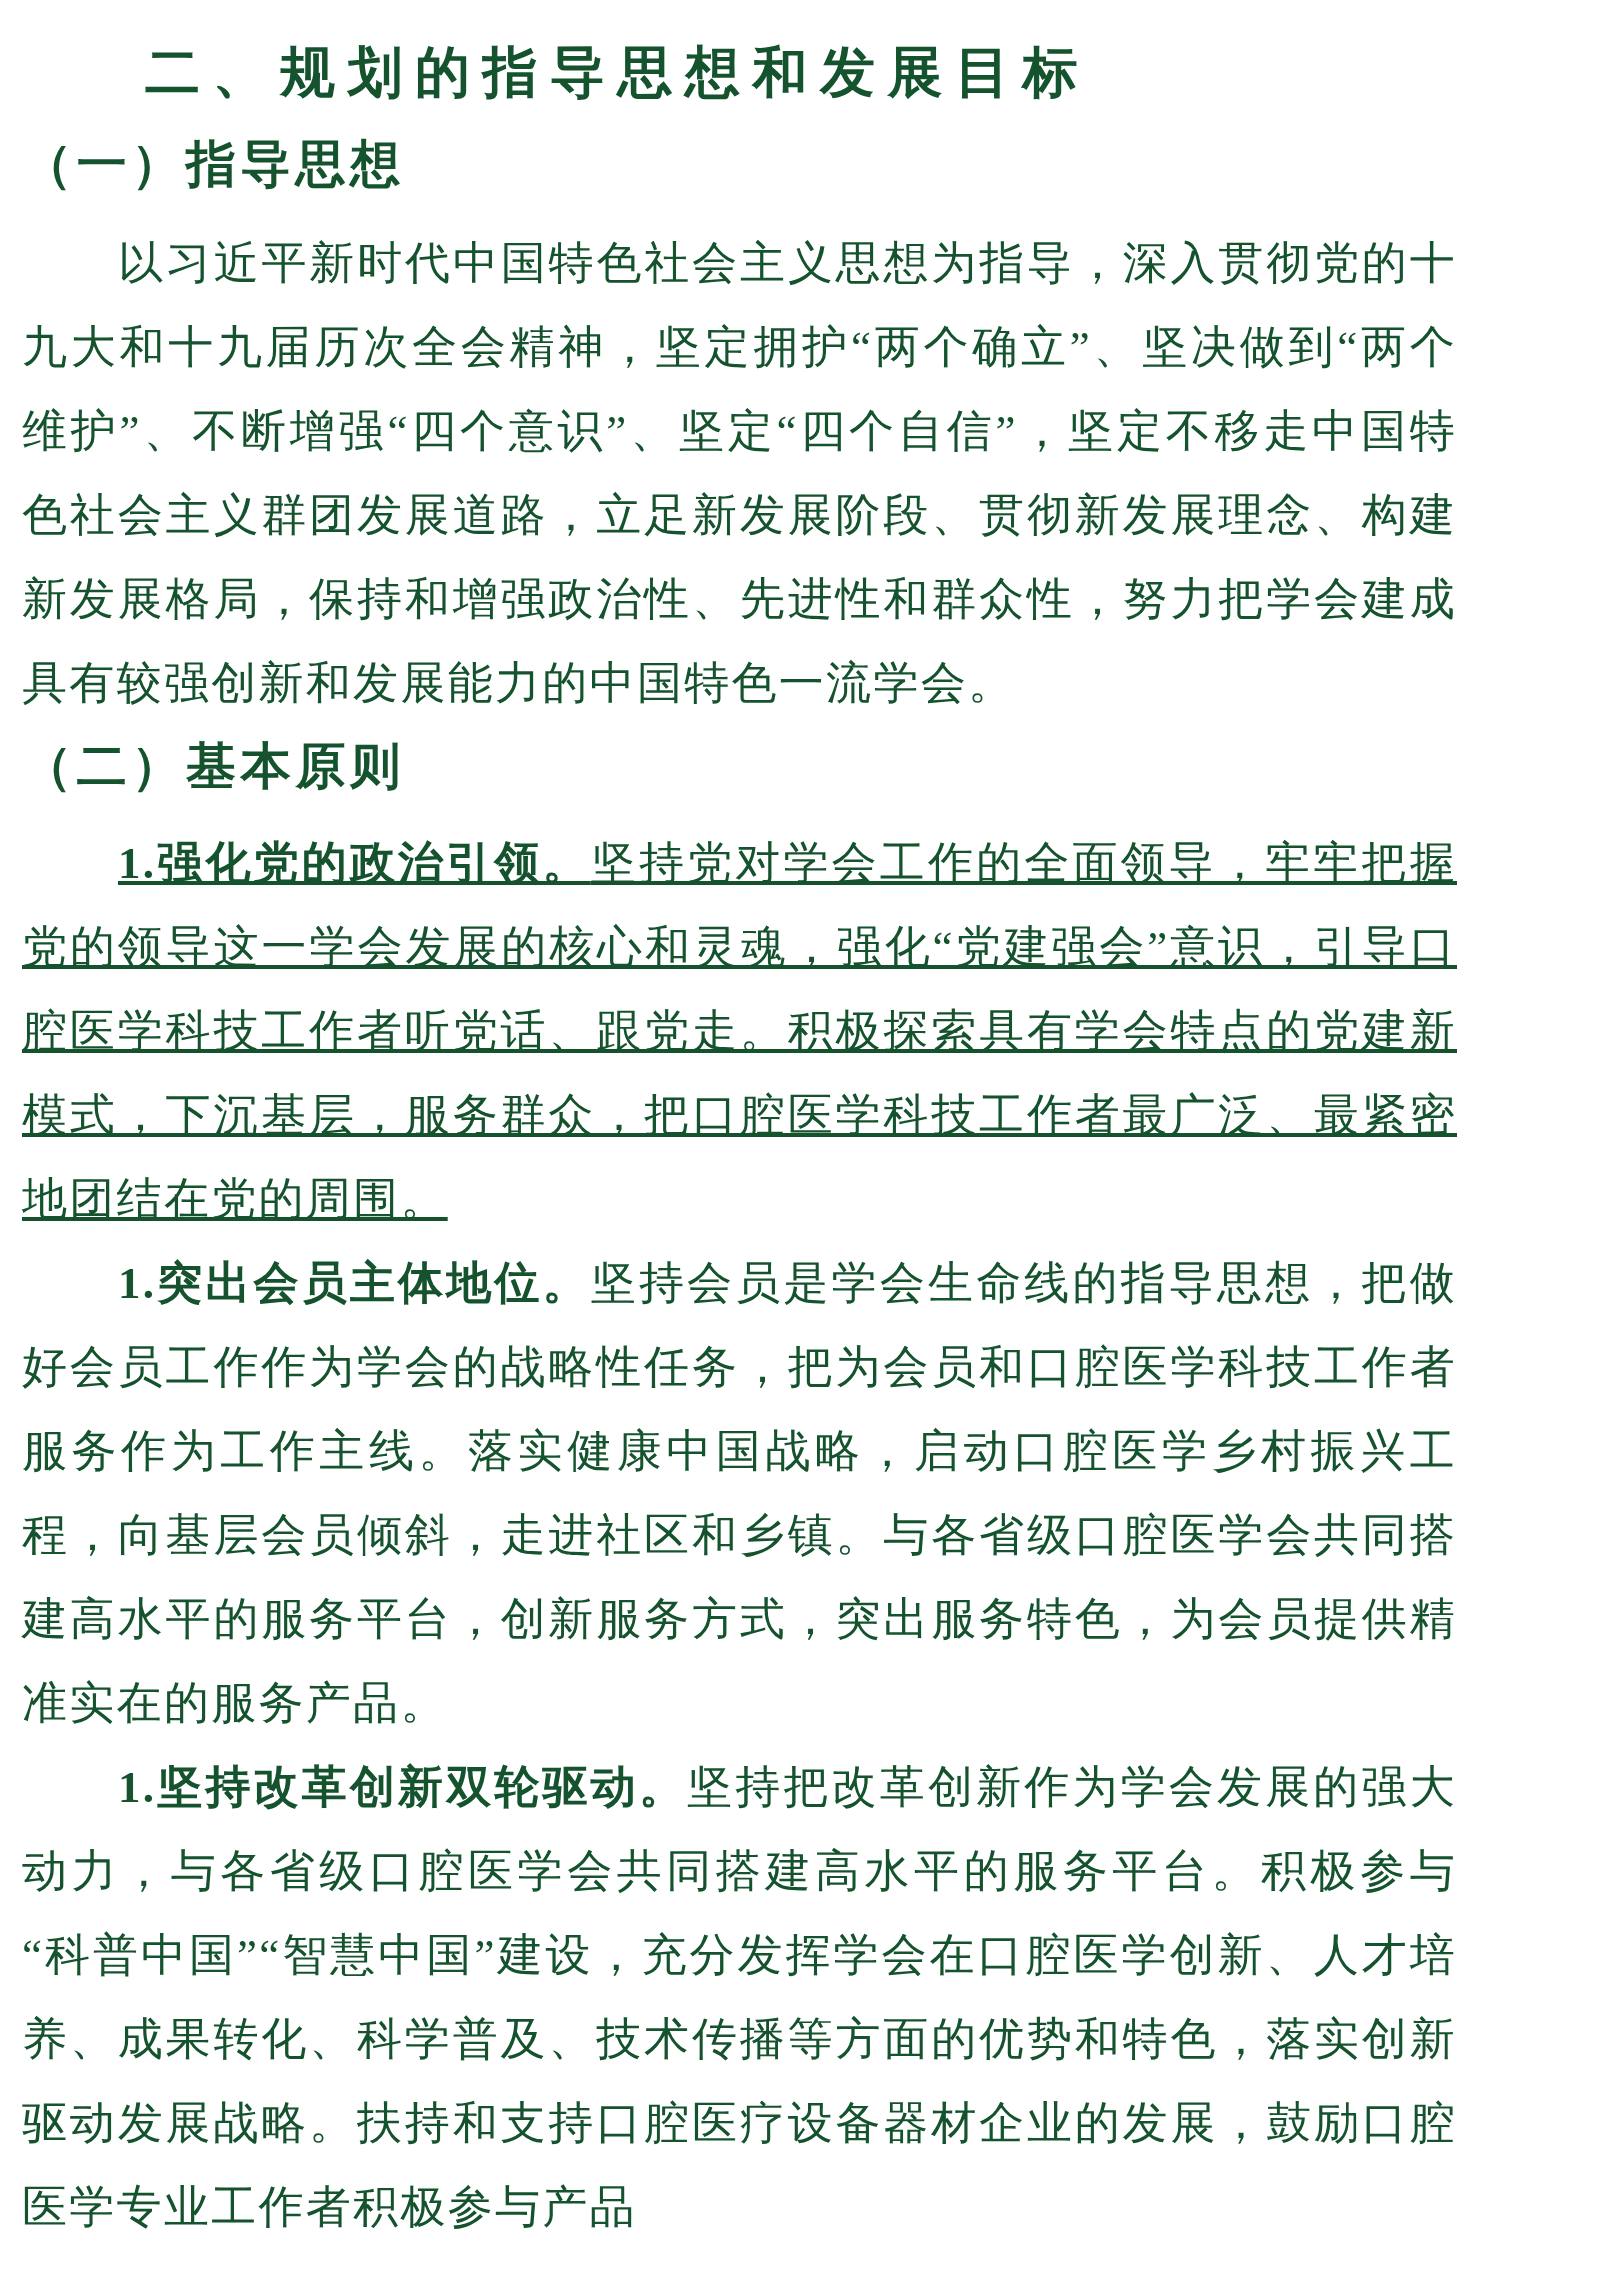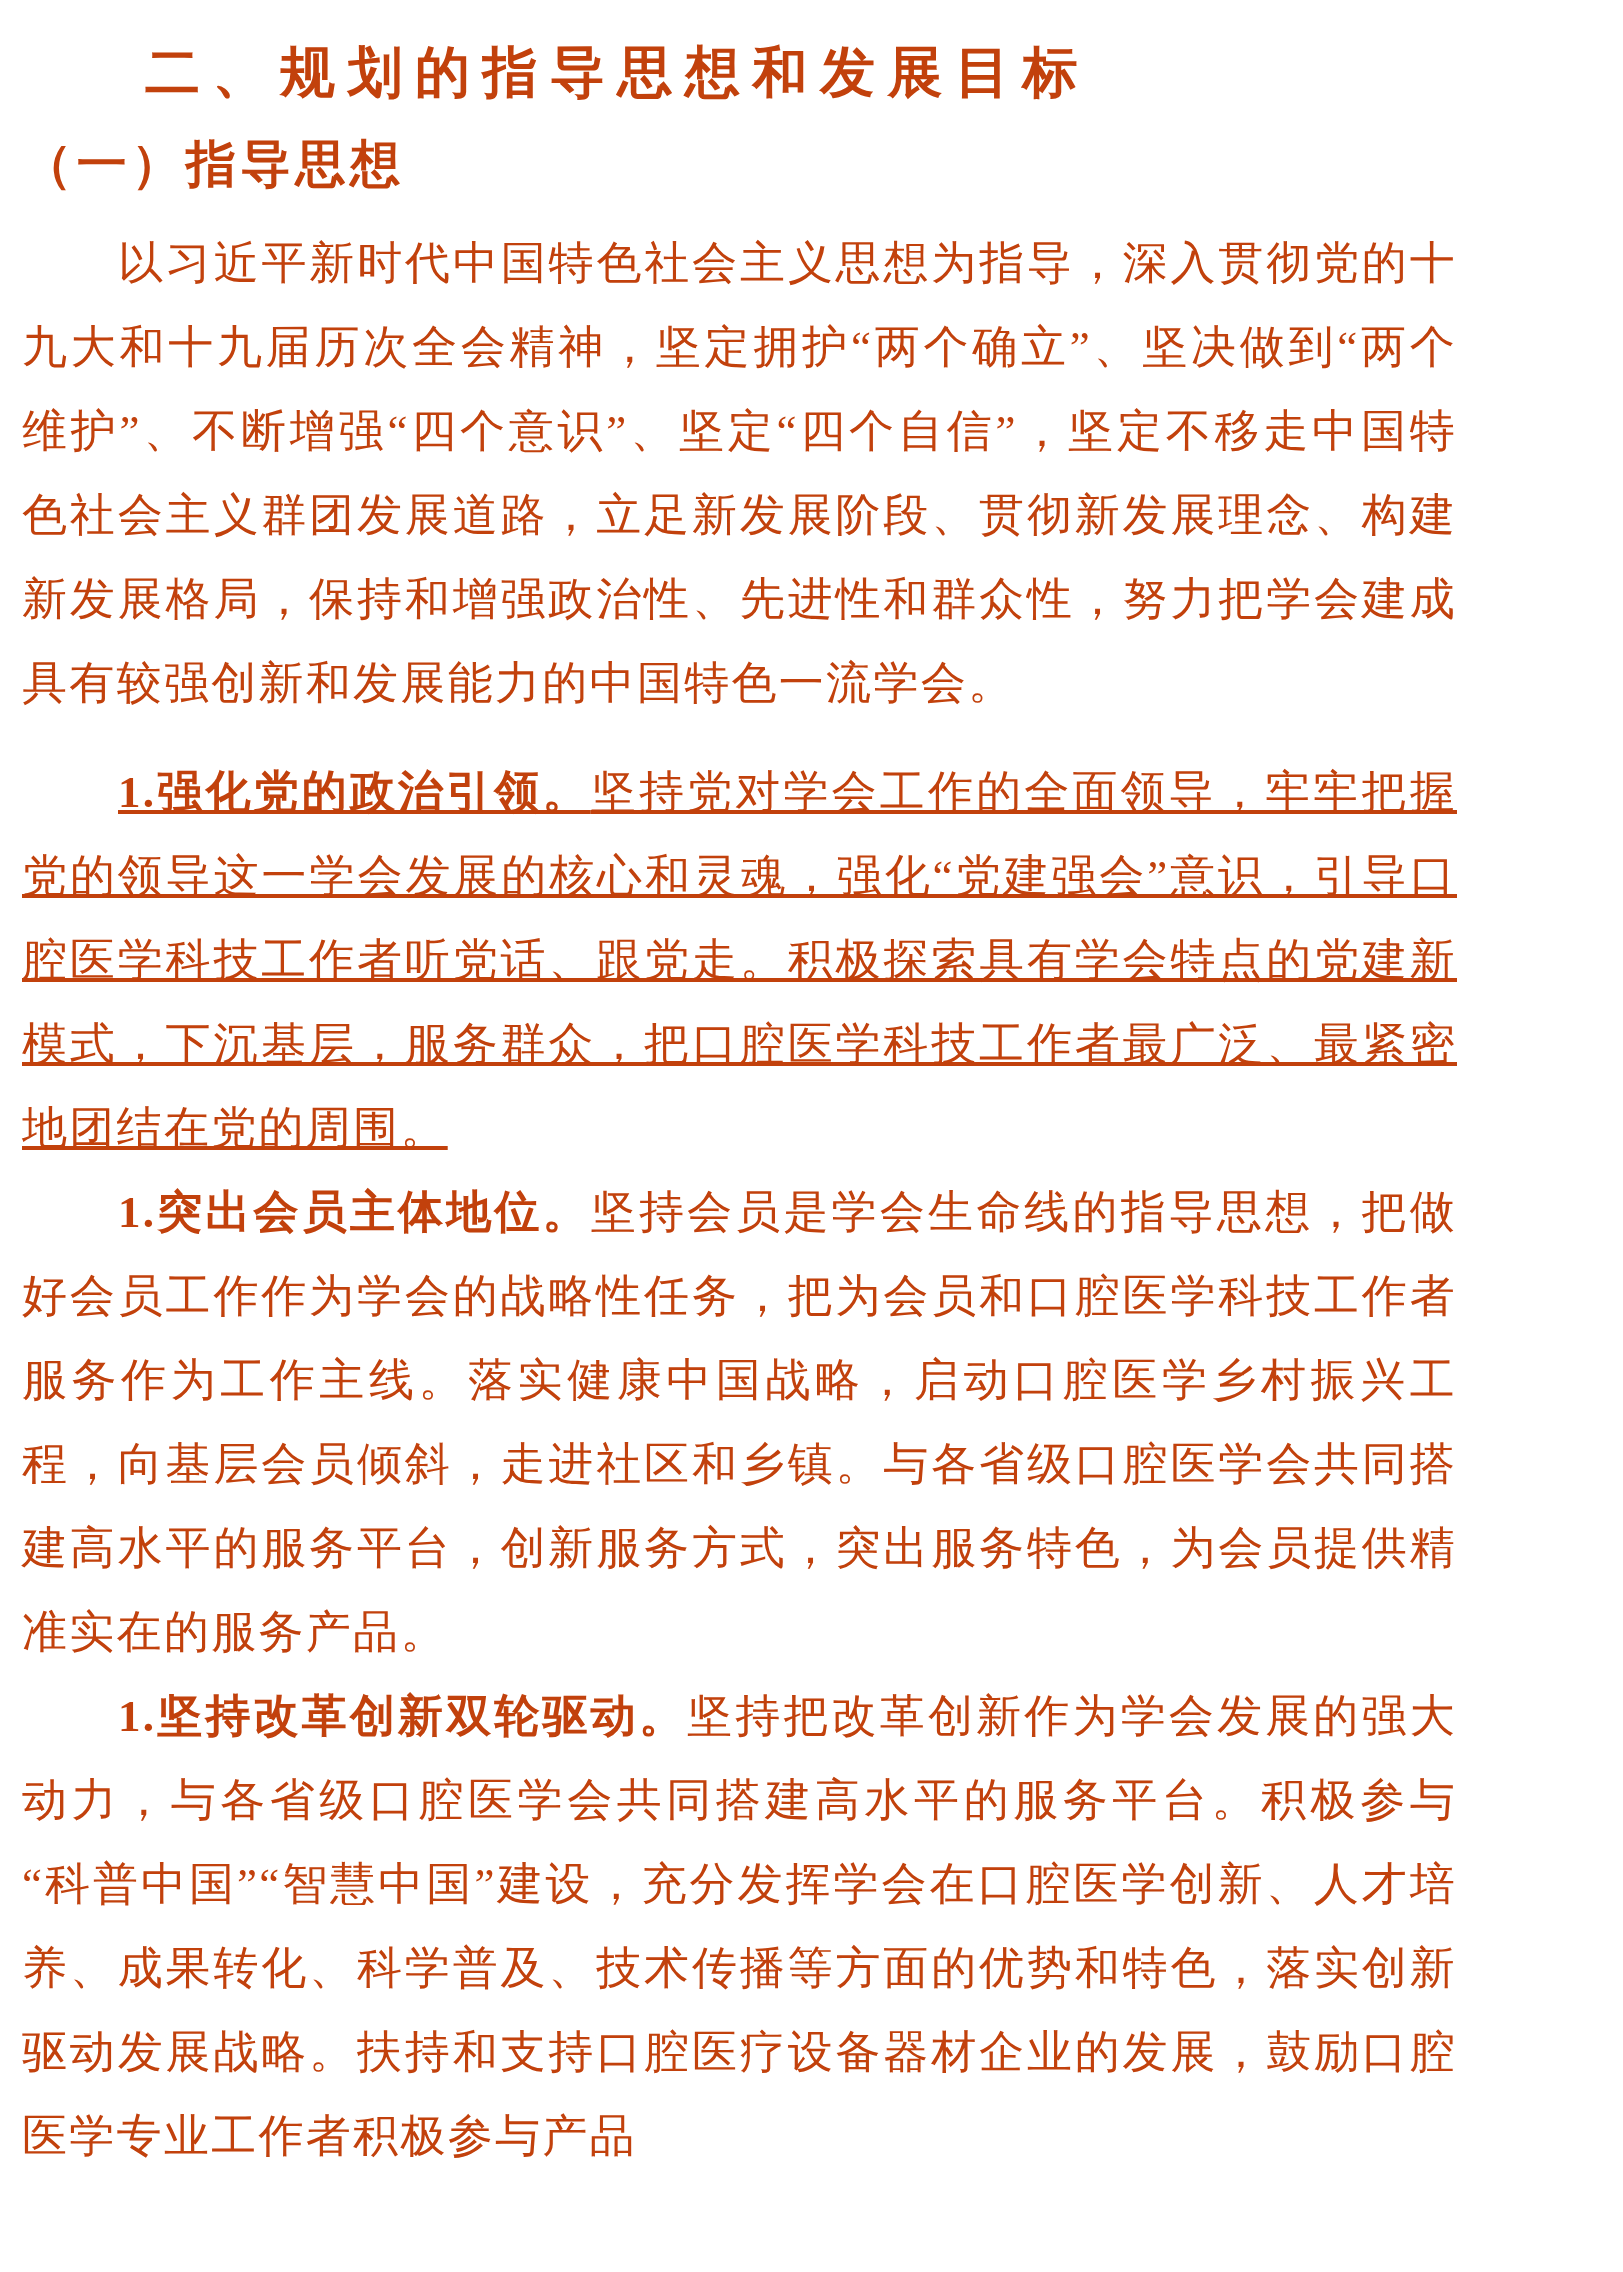--- a/index.html
+++ b/index.html
@@ -6,21 +6,21 @@
     margin: 0;
     padding: 0;
     background: #ffffff;
   }
   .page {
     position: relative;
     width: 1479px;
     height: 2273px;
     box-sizing: border-box;
     background: #ffffff;
-    color: #c2410c;
+    color: #14532d;
     padding: 0 22px 0 22px;
     overflow: hidden;
   }
   .doc-title {
     font-family: "Liberation Sans", sans-serif;
     font-weight: bold;
     font-size: 55px;
     line-height: 65px;
     letter-spacing: 12.5px;
     margin: 40px 0 0 0;
@@ -55,20 +55,21 @@
 <body>
 
 <div class="page">
 
   <h1 class="doc-title">二、规划的指导思想和发展目标</h1>
 
   <h2 class="sub-heading h-one">（一）指导思想</h2>
 
   <p class="body-para para-first-one"><span>以习近平新时代中国特色社会主义思想为指导，深入贯彻党的十九大和十九届历次全会精神，坚定拥护“两个确立”、坚决做到“两个维护”、不断增强“四个意识”、坚定“四个自信”，坚定不移走中国特色社会主义群团发展道路，立足新发展阶段、贯彻新发展理念、构建新发展格局，保持和增强政治性、先进性和群众性，努力把学会建成具有较强创新和发展能力的中国特色一流学会。</span></p>
 
+  <h2 class="sub-heading h-two">（二）基本原则</h2>
 
   <p class="body-para para-first-two"><span class="lead">1.强化党的政治引领。</span><span>坚持党对学会工作的全面领导，牢牢把握党的领导这一学会发展的核心和灵魂，强化“党建强会”意识，引导口腔医学科技工作者听党话、跟党走。积极探索具有学会特点的党建新模式，下沉基层，服务群众，把口腔医学科技工作者最广泛、最紧密地团结在党的周围。</span></p>
 
   <p class="body-para"><span class="lead">1.突出会员主体地位。</span><span>坚持会员是学会生命线的指导思想，把做好会员工作作为学会的战略性任务，把为会员和口腔医学科技工作者服务作为工作主线。落实健康中国战略，启动口腔医学乡村振兴工程，向基层会员倾斜，走进社区和乡镇。与各省级口腔医学会共同搭建高水平的服务平台，创新服务方式，突出服务特色，为会员提供精准实在的服务产品。</span></p>
 
   <p class="body-para"><span class="lead">1.坚持改革创新双轮驱动。</span><span>坚持把改革创新作为学会发展的强大动力，与各省级口腔医学会共同搭建高水平的服务平台。积极参与“科普中国”“智慧中国”建设，充分发挥学会在口腔医学创新、人才培养、成果转化、科学普及、技术传播等方面的优势和特色，落实创新驱动发展战略。扶持和支持口腔医疗设备器材企业的发展，鼓励口腔医学专业工作者积极参与产品</span></p>
 
 </div>
 
 

